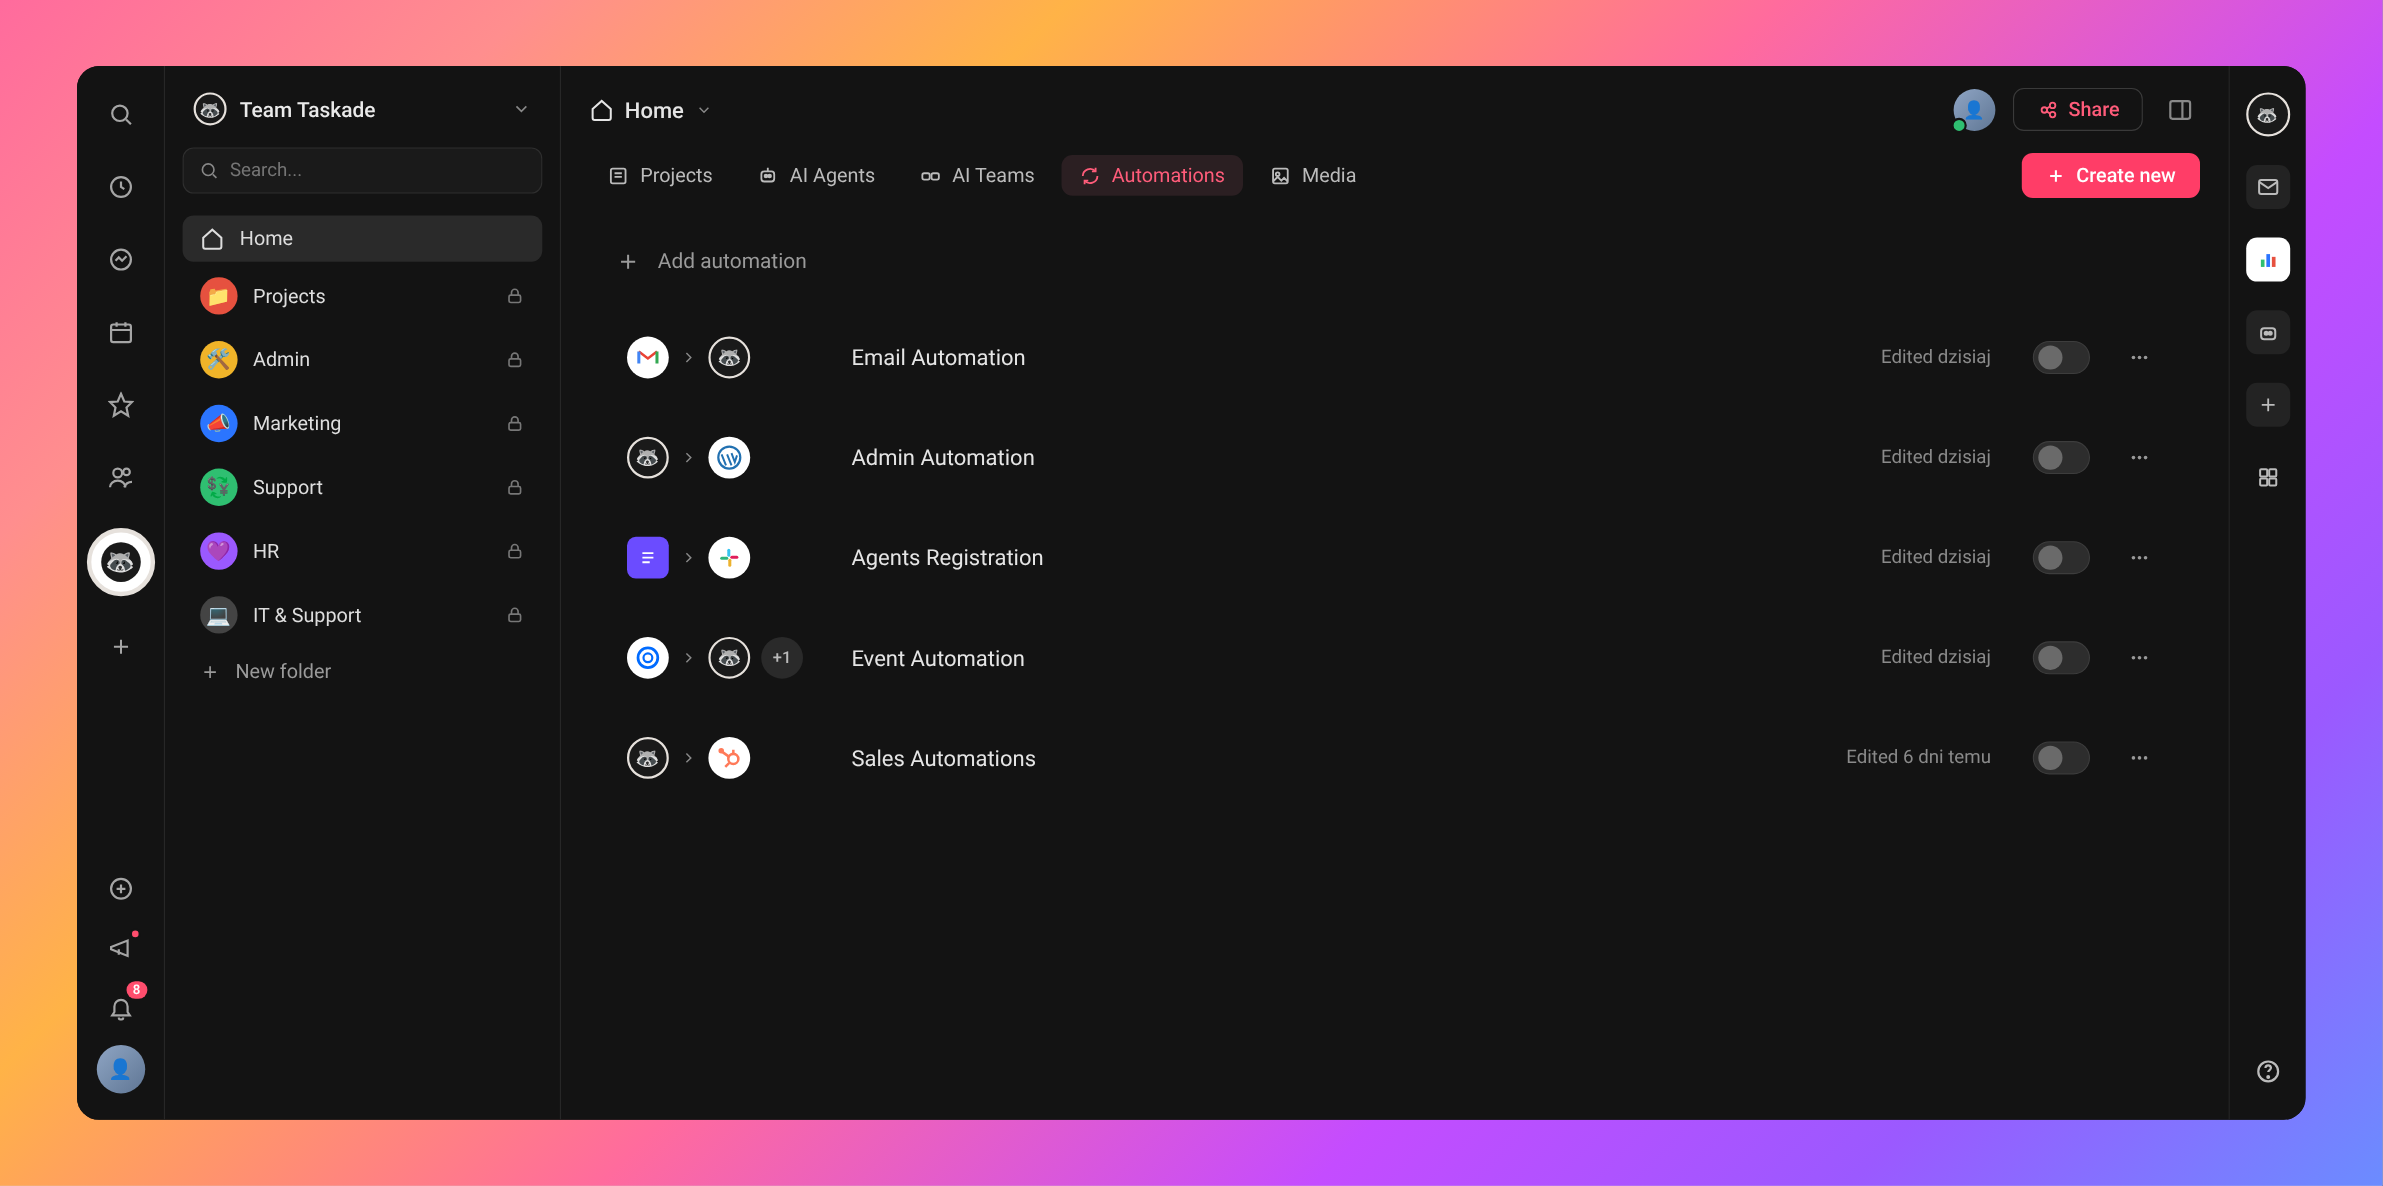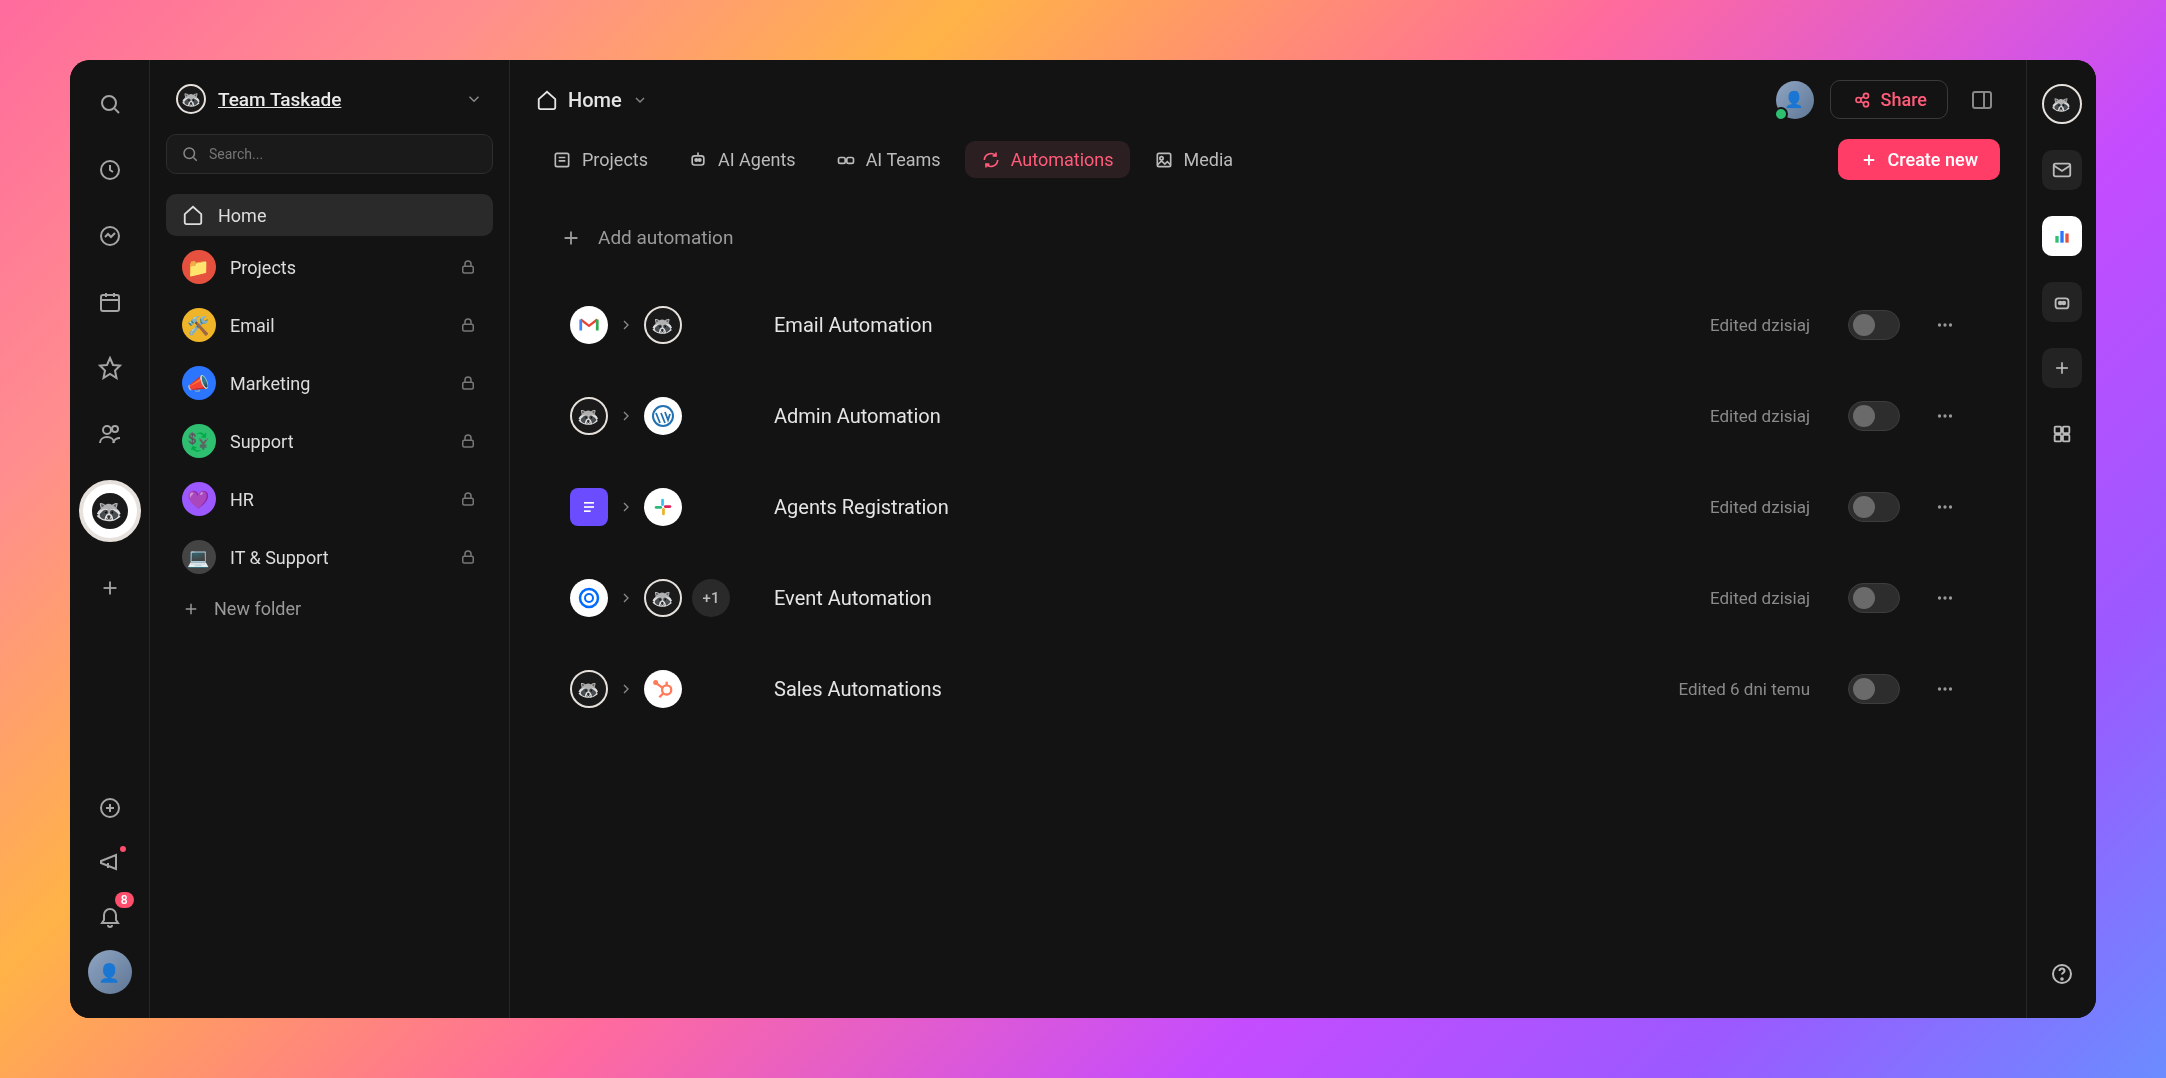--- a/index.html
+++ b/index.html
@@ -43,27 +43,27 @@
 
   
   .sidebar {
     width: 360px; background: #131313; border-right: 1px solid #272727;
     padding: 18px 16px; display:flex; flex-direction:column; gap: 14px;
   }
   .ws-switch {
     display:flex; align-items:center; gap: 12px; padding: 6px 10px; cursor:pointer;
   }
   .ws-icon { width:30px; height:30px; border-radius:50%; background:#1a1a1a; border:2px solid #e6e1dc; display:flex; align-items:center; justify-content:center; font-size:16px; }
-  .ws-name { font-size: 19px; font-weight: 500; color:#eaeaea;text-decoration:underline; }
+  .ws-name { font-size: 19px; font-weight: 500; color:#eaeaea; }
   .chev { margin-left:auto; color:#888; }
   .search-box {
     display:flex; align-items:center; gap:10px; background:#1a1a1a;
     border:1px solid #2e2e2e; border-radius:10px; padding: 10px 14px;
   }
-  .search-box input { background:transparent; border:none; outline:none; color:#f0abfc; font-size:14px; flex:1; }
+  .search-box input { background:transparent; border:none; outline:none; color:#f0abfc; font-size:17px; flex:1; }
   .nav-list { display:flex; flex-direction:column; gap:4px; margin-top:6px; }
   .nav-item {
     display:flex; align-items:center; gap:14px; padding:10px 16px;
     border-radius:10px; cursor:pointer; font-size:18px; color:#ddd;
   }
   .nav-item.selected { background:#2a2a2a; }
   .nav-item .lock { margin-left:auto; color:#777; }
   .folder-icon { width:34px; height:34px; border-radius:50%; display:flex; align-items:center; justify-content:center; font-size:18px; }
   .fi-red    { background:#e6513f; } .fi-yellow { background:#f0b429; }
   .fi-blue   { background:#2b75ff; } .fi-green  { background:#2fbf71; }
@@ -259,21 +259,21 @@
             <svg width="18" height="18" viewBox="0 0 24 24" fill="none" stroke="currentColor" stroke-width="2">
               <rect x="5" y="11" width="14" height="9" rx="2"></rect>
               <path d="M8 11V8a4 4 0 018 0v3"></path>
             </svg>
           </span>
       </div>
       <div class="nav-item">
         <div class="folder-icon fi-yellow">
             <span>🛠️</span>
           </div>
-        <span>Email</span>
+        <span>Admin</span>
         <span class="lock">
             <svg width="18" height="18" viewBox="0 0 24 24" fill="none" stroke="currentColor" stroke-width="2">
               <rect x="5" y="11" width="14" height="9" rx="2"></rect>
               <path d="M8 11V8a4 4 0 018 0v3"></path>
             </svg>
           </span>
       </div>
       <div class="nav-item">
         <div class="folder-icon fi-blue">
             <span>📣</span>

